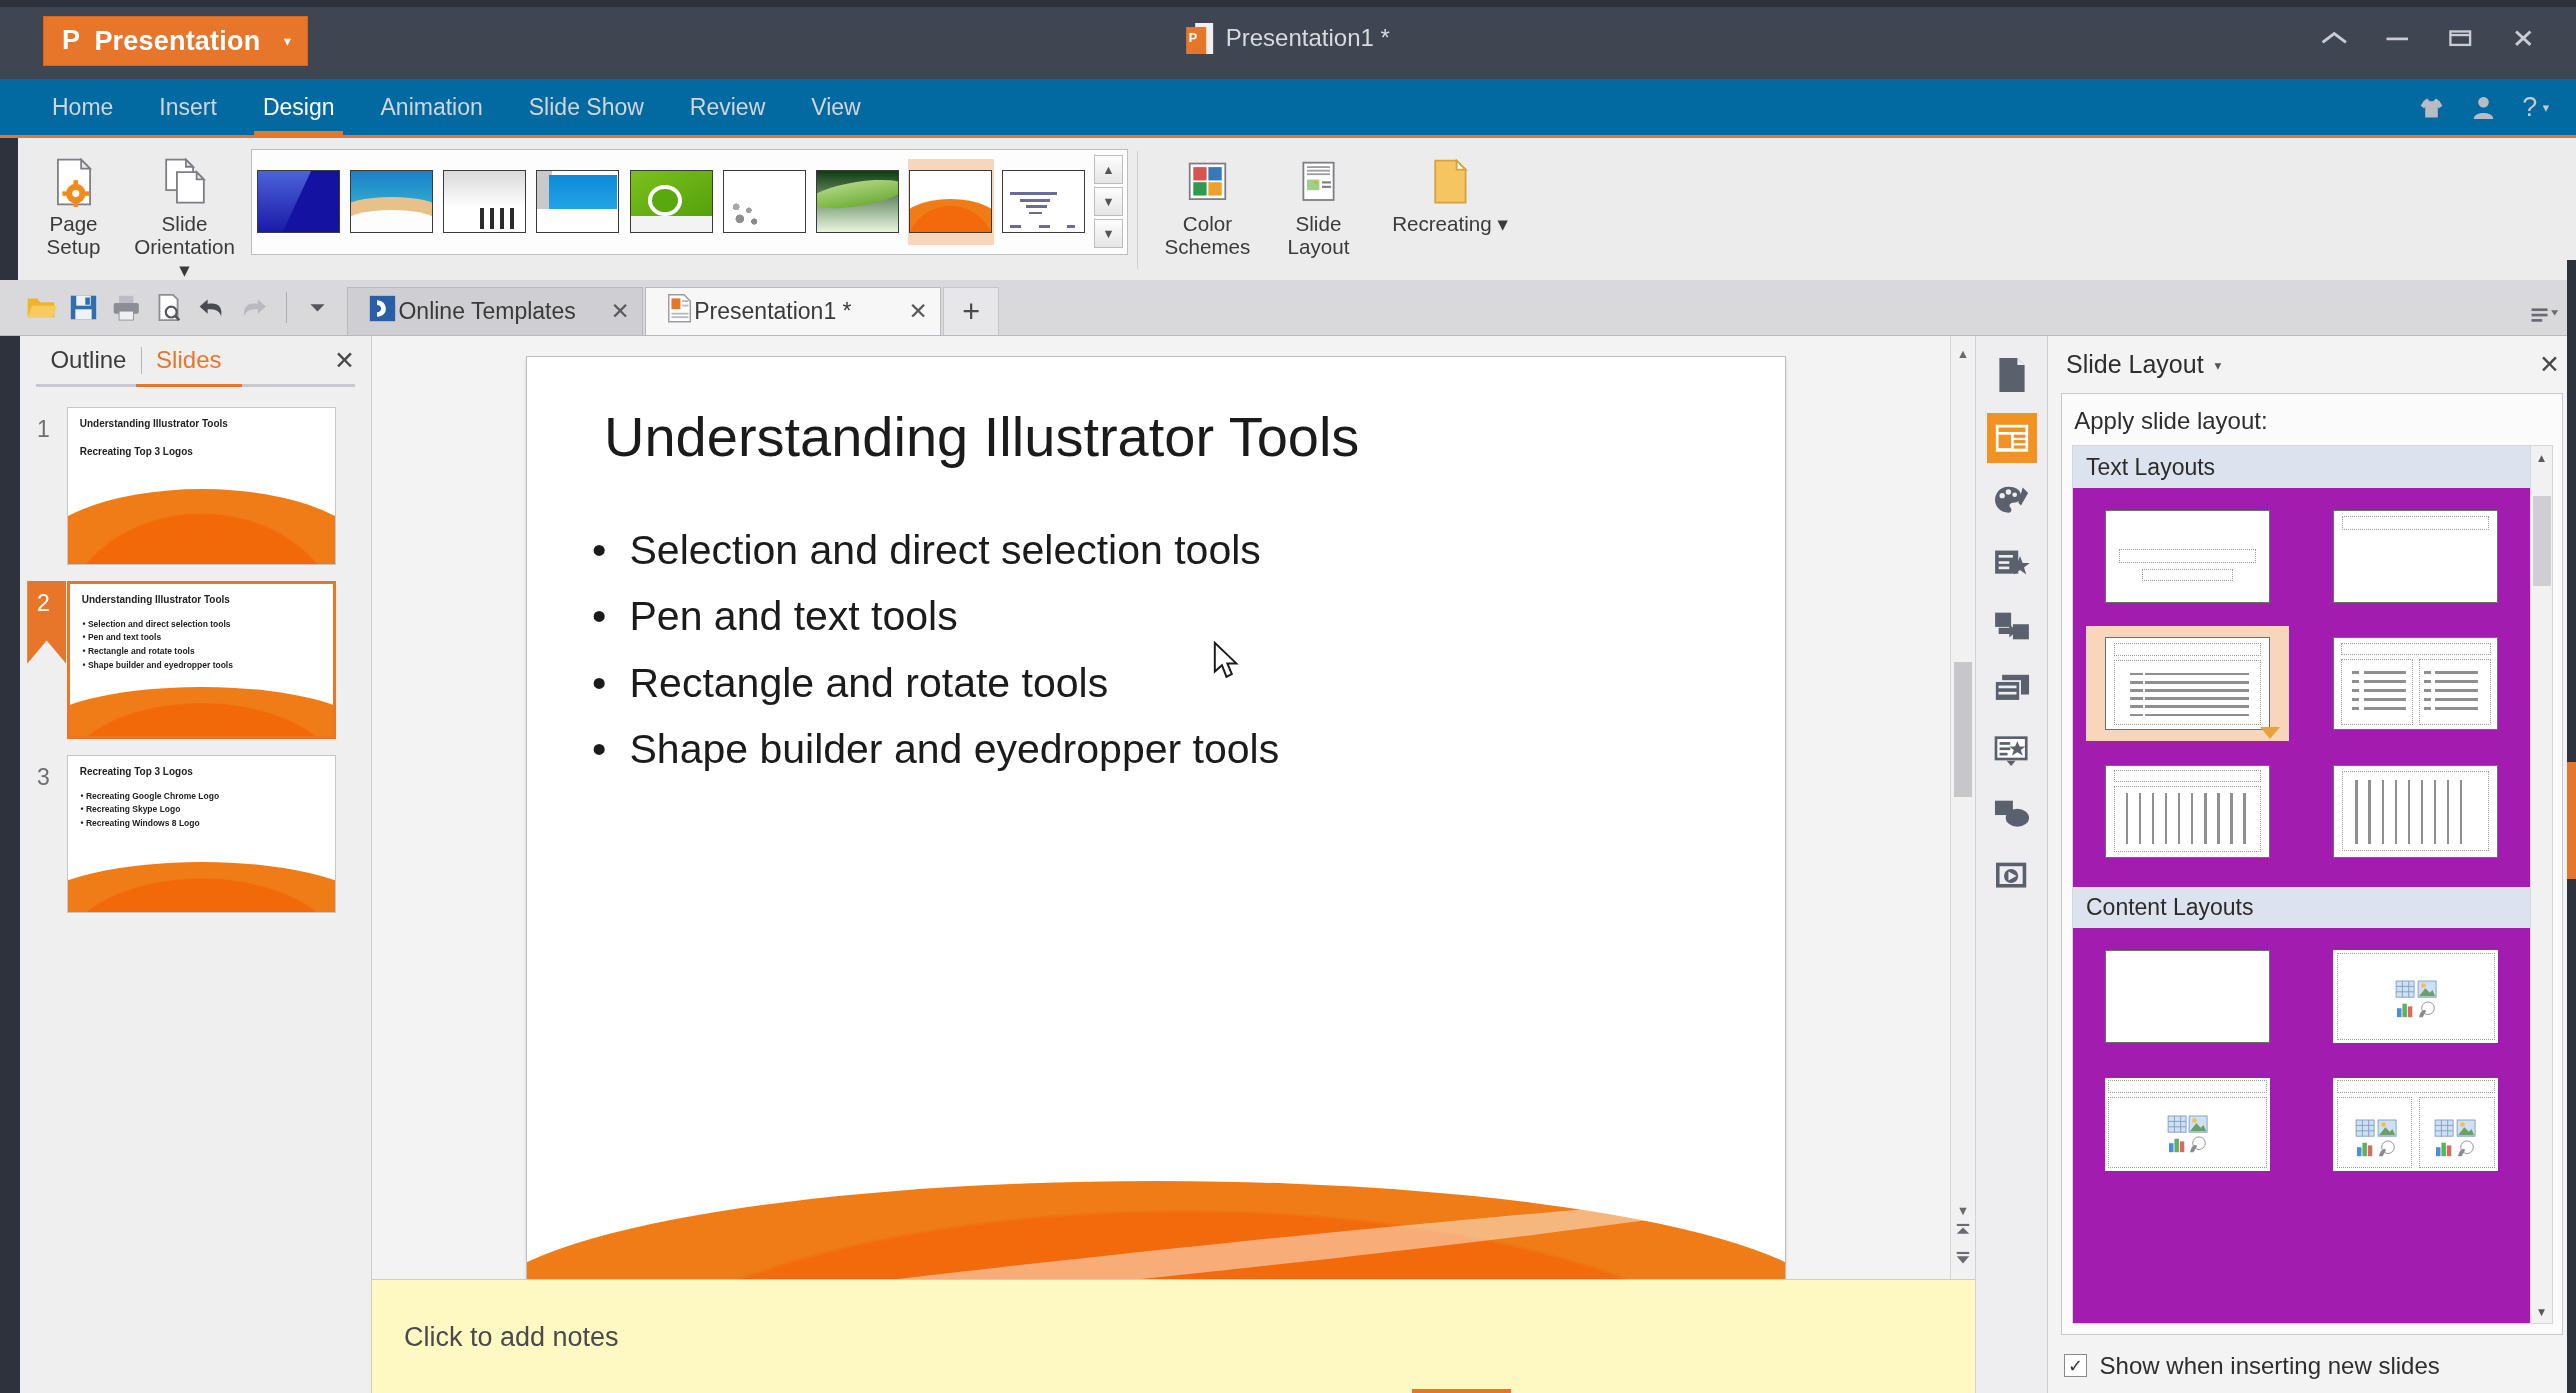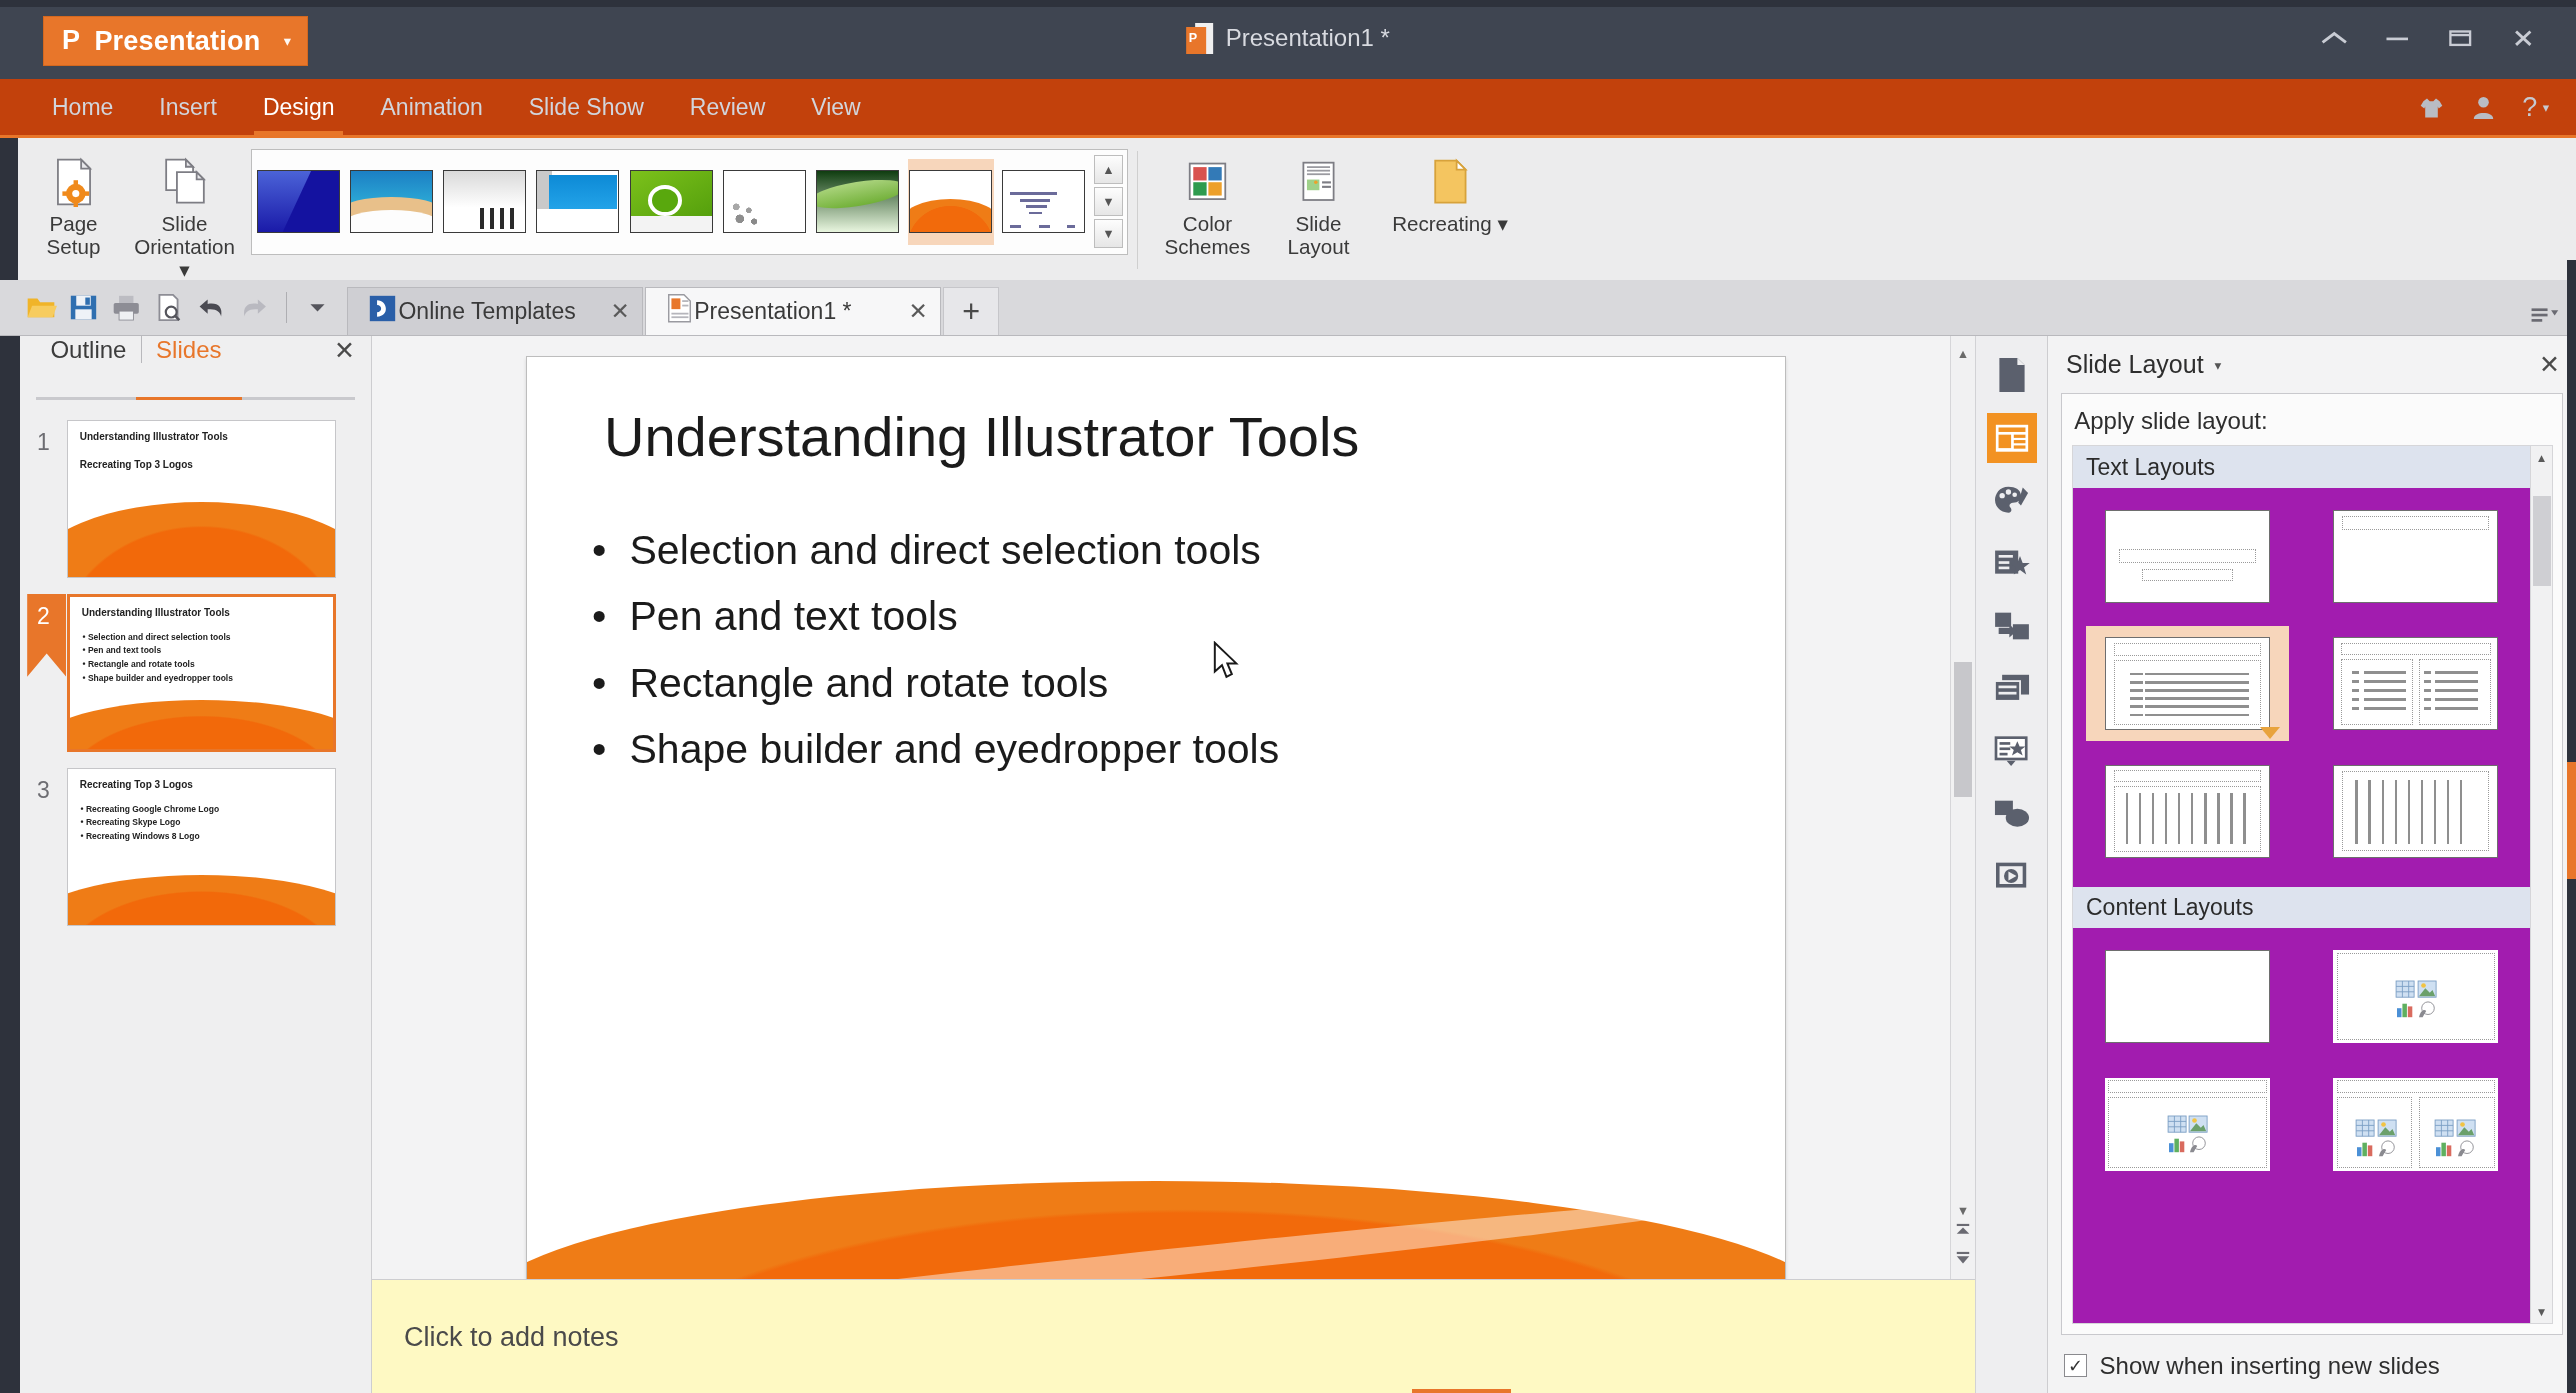--- a/index.html
+++ b/index.html
@@ -44,21 +44,21 @@
   .doc-icon .sheet{position:absolute;right:0;top:0;width:18px;height:30.5px;background:#f0f0f0;}
   .doc-icon .tab{position:absolute;left:0;top:3.6px;width:20px;height:27px;background:#e8762a;}
   .doc-icon .pp{position:absolute;left:2.7px;top:9px;font-size:12.6px;color:#fff;font-weight:bold;line-height:1;}
 
   .winbtns { position:absolute; right:21.5px; top:12.6px; display:flex; align-items:center; gap:0; }
   .winbtn { width:63px; height:50px; display:flex; align-items:center; justify-content:center;
             color:#c9ccd4; font-size:25px; }
   .winbtn svg { display:block; }
 
   
-  .menurow { height:56px; background:#c2410c; display:flex; align-items:stretch; position:relative; flex:0 0 auto;}
+  .menurow { height:56px; background:#0369a1; display:flex; align-items:stretch; position:relative; flex:0 0 auto;}
   .menutabs { display:flex; align-items:stretch; margin-left:29px; }
   .mtab {
     padding:0 23px; display:flex; align-items:center; font-size:23px; color:#d2d5dc;
     position:relative;
   }
   .mtab.active { color:#ffffff; }
   .mtab.active::after{
     content:""; position:absolute; left:14.4px; right:14.4px; bottom:0; height:4.5px; background:#e8762a;
   }
   .menurow-right { position:absolute; right:27px; top:0; bottom:0; display:flex; align-items:center; gap:27px; color:#c6c9d1;}
@@ -148,21 +148,21 @@
            font-size:30.5px; color:#4a4a4a; background:#e7e7ea; border:0.9px solid #c6c6ca; border-bottom:none;}
   .tabstrip-right{ margin-left:auto; display:flex; align-items:center; padding:0 16px 7.2px 0; }
 
   
   .main{ flex:1 1 auto; display:flex; min-height:0; background:#f3f3f4; }
   .leftrail{ width:20px; background:#2e323c; flex:0 0 auto;}
 
   
   .slidepanel{ width:352px; background:#efeff0; display:flex; flex-direction:column; flex:0 0 auto;
                border-right:0.9px solid #cdcdd0; }
-  .sp-tabs{ height:61px; display:flex; align-items:flex-start; padding:0 16px; position:relative; }
+  .sp-tabs{ height:48px; display:flex; align-items:center; padding:0 16px; position:relative; }
   .sp-tab{ font-size:24px; color:#3c3c3c; padding:0 14.4px; }
   .sp-tab.active{ color:#e8762a; }
   .sp-vsep{ width:0.9px; height:27px; background:#b8b8bc; }
   .sp-close{ margin-left:auto; font-size:25px; color:#4a4a4a; }
   .sp-underline{ height:2.7px; background:#c9c9cd; margin:0 16px; position:relative; }
   .sp-underline .on{ position:absolute; left:100px; width:106px; top:0; height:2.7px; background:#e8762a; }
   .sp-list{ flex:1 1 auto; overflow:hidden; padding-top:20px; }
   .sp-item{ display:flex; align-items:flex-start; gap:0; padding:0 0 16px 0; position:relative; }
   .sp-num{ width:47px; text-align:center; font-size:23px; color:#6d6d72; padding-top:9px; flex:0 0 auto;}
   .sp-thumb{ width:269px; height:158px; background:#fff; border:0.9px solid #c6c6c9; position:relative; overflow:hidden; }

